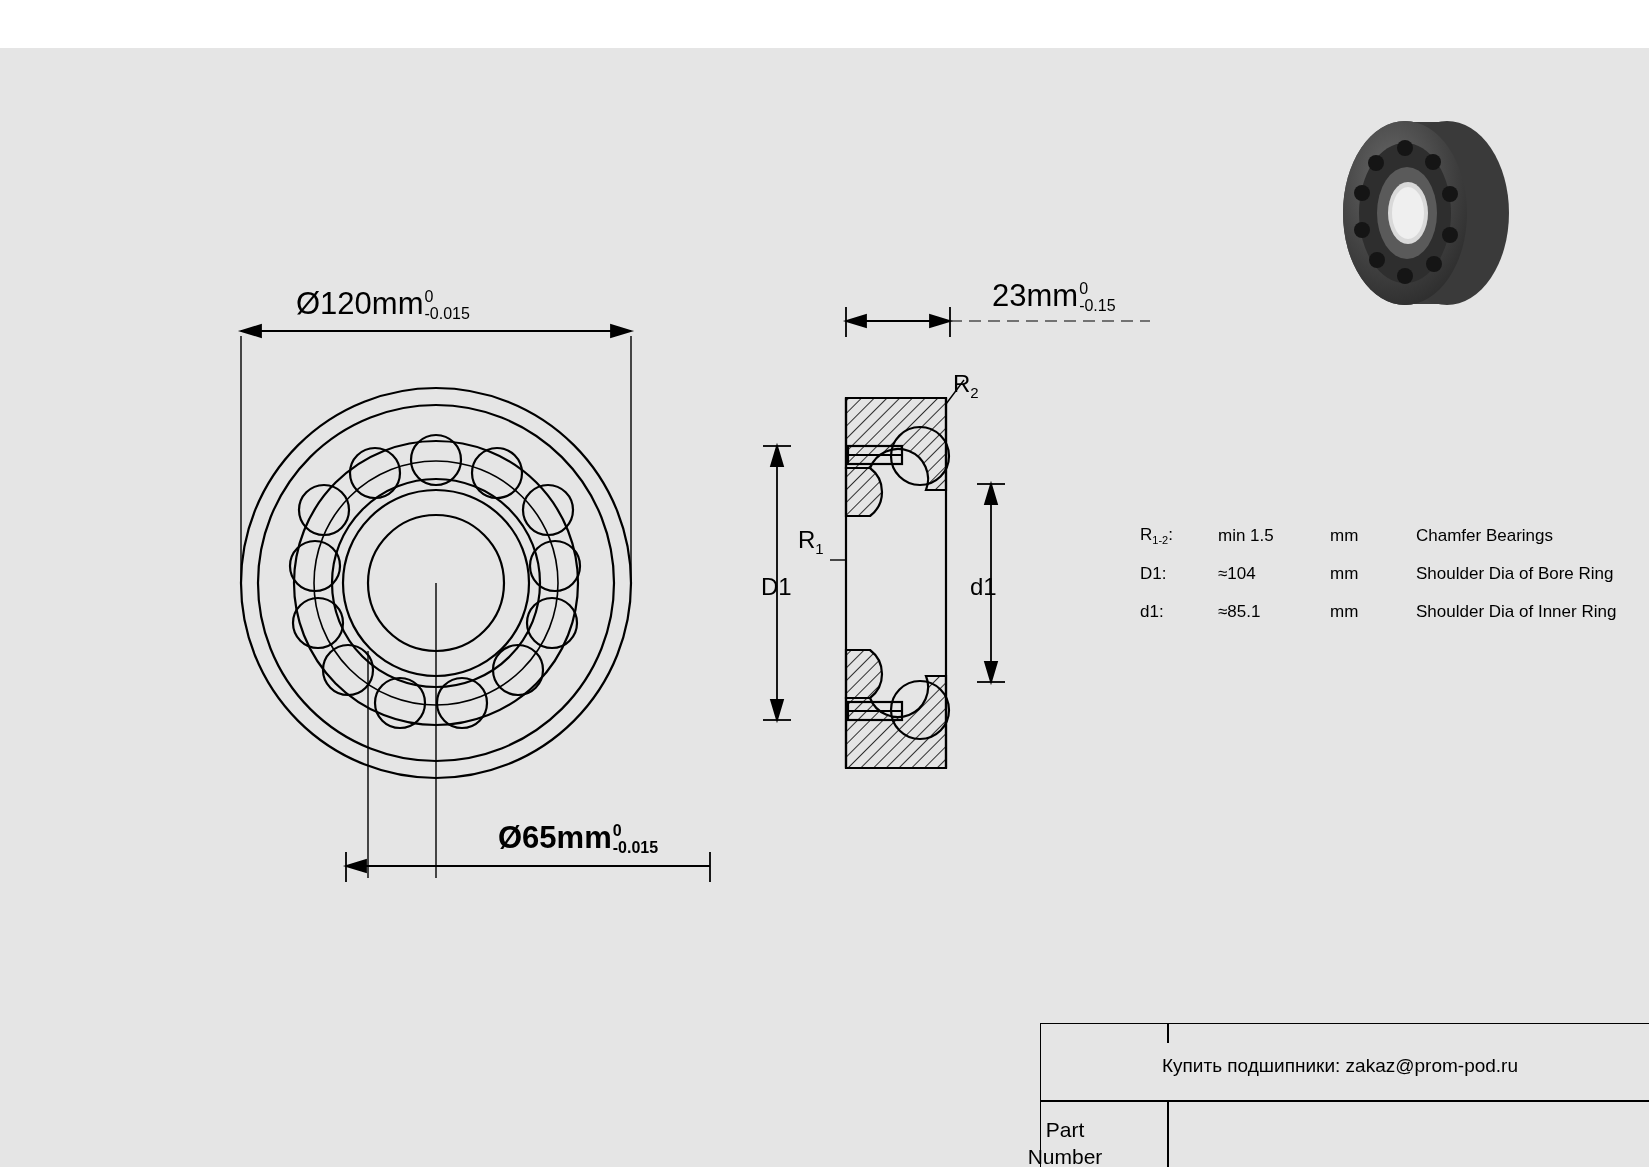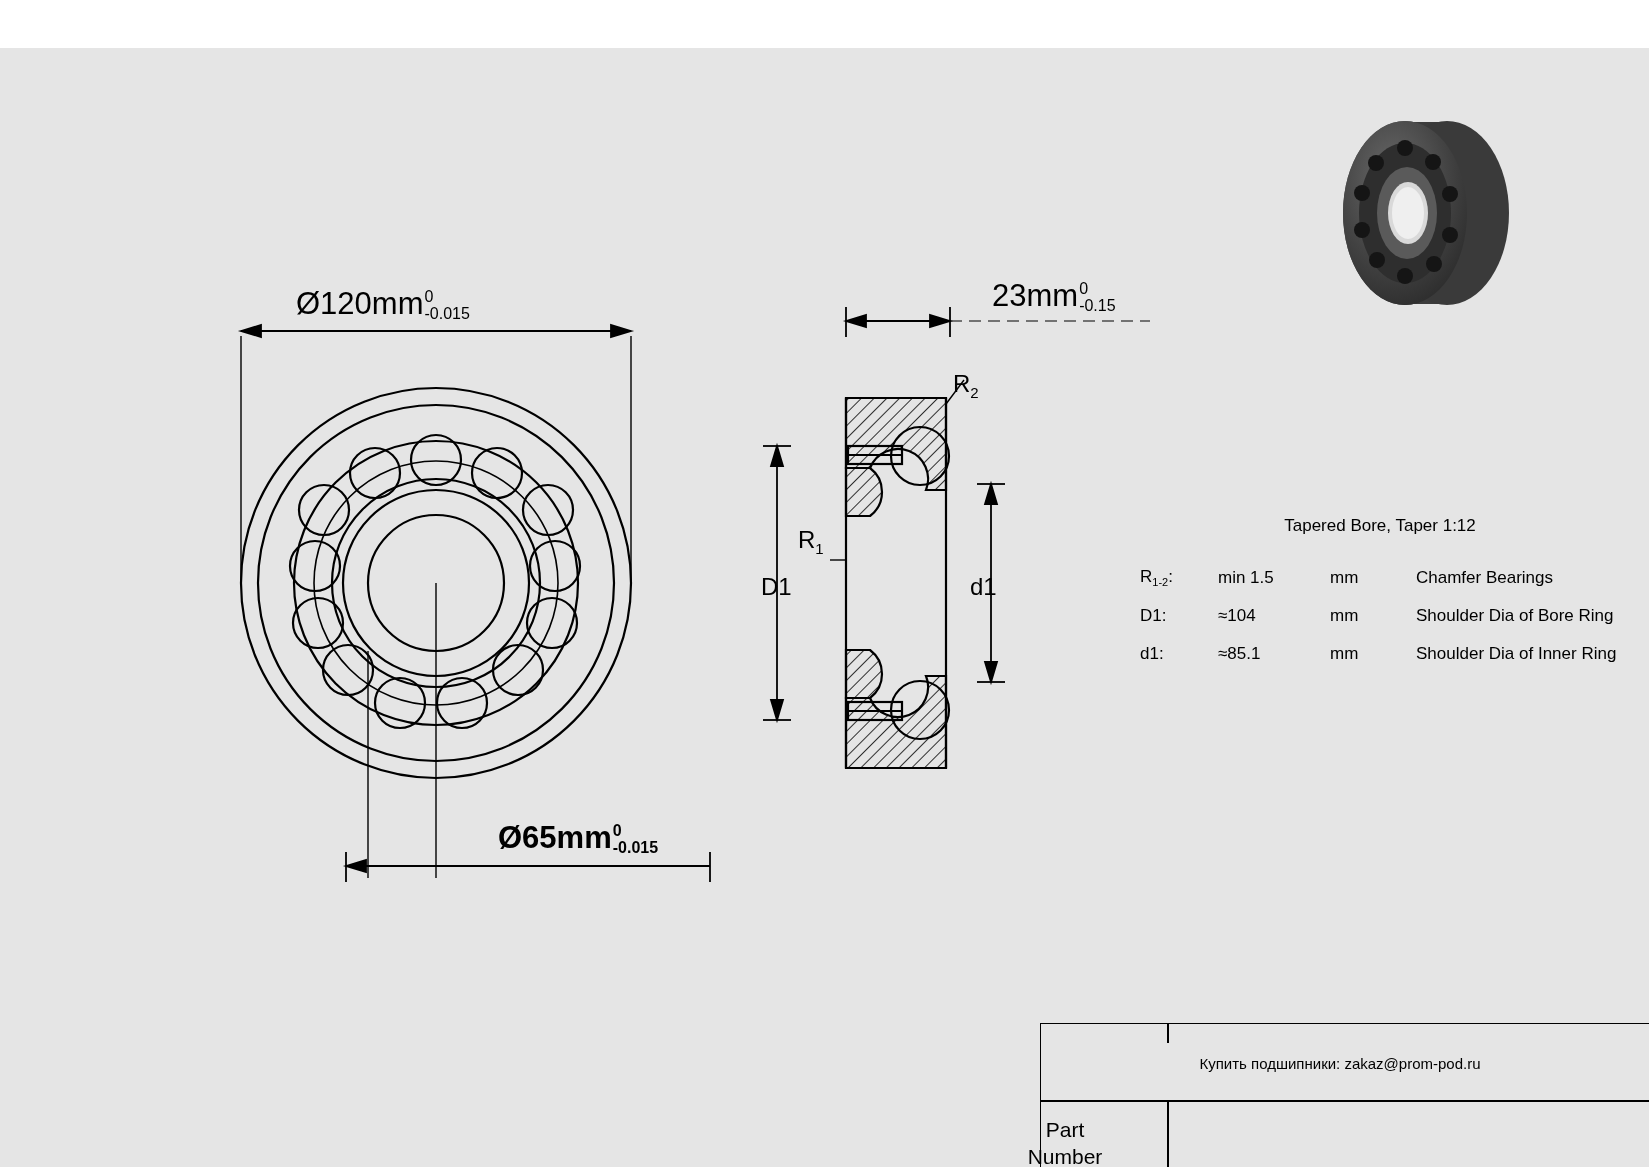--- a/index.html
+++ b/index.html
@@ -75,21 +75,21 @@
   .spec td.c4 { }
   .spec sub { font-size: 11px; }
 
   
   .tb-email {
     position: absolute;
     left: 1060px;
     top: 1007px;
     width: 560px;
     text-align: center;
-    font-size: 15px;
+    font-size: 19px;
     white-space: nowrap;
   }
   .tb-part-label {
     position: absolute;
     left: 1010px;
     top: 1069px;
     width: 110px;
     text-align: center;
     font-size: 21px;
     line-height: 1.28;
@@ -260,21 +260,20 @@
 
   <div class="label" style="left:798px; top:478px;text-align:right;">
     <span>R</span><sub>1</sub>
   </div>
 
   <div class="label" style="left:953px; top:322px;">
     <span>R</span><sub>2</sub>
   </div>
 
   <div class="spec">
-    <div class="title">Tapered Bore, Taper 1:12</div>
     <table>
       <tbody>
           <tr>
         <td class="c1"><span>R</span><sub>1-2</sub><span>:</span></td>
         <td class="c2">min 1.5</td>
         <td class="c3">mm</td>
         <td class="c4">Chamfer Bearings</td>
       </tr>
       <tr>
         <td class="c1"><span>D1</span><span>:</span></td>

